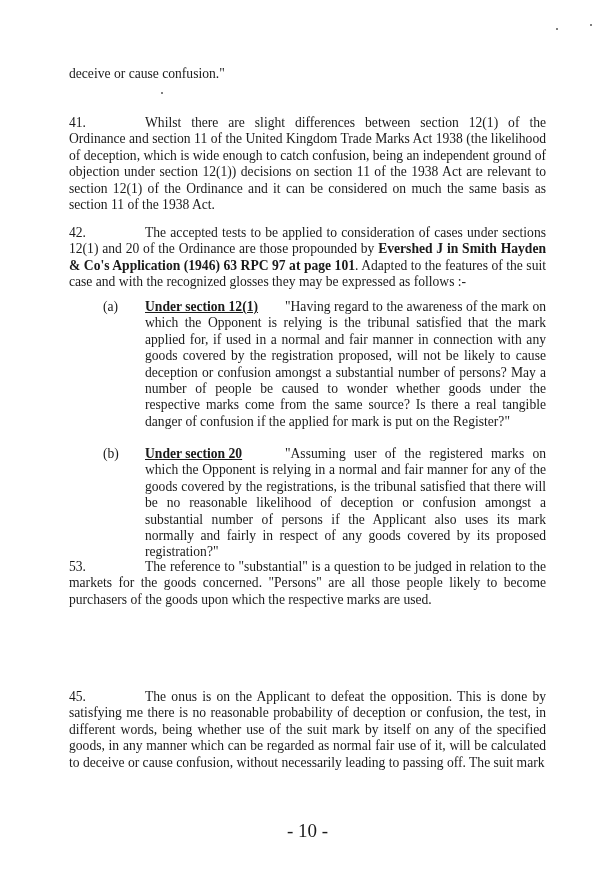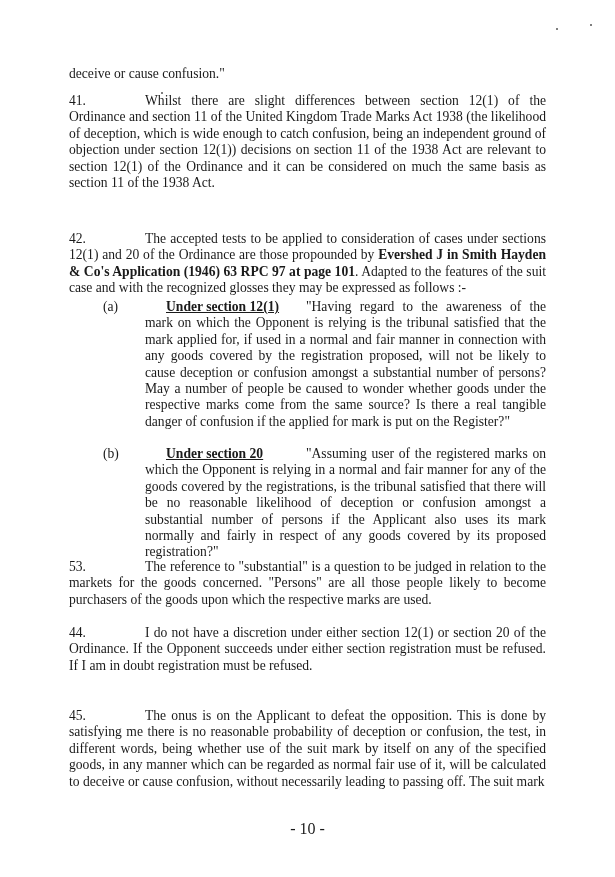--- a/index.html
+++ b/index.html
@@ -44,56 +44,55 @@
       top: 0;
     }
     .sub .body {
       margin-left: 42px;
       text-align: justify;
     }
     .sub .heading {
       font-weight: bold;
       text-decoration: underline;
       display: inline-block;
-      margin-left: 21px;
     }
     .sub-a .heading { width: 140px; }
     .sub-b .heading { width: 140px; text-decoration: underline; }
     b { font-weight: bold; }
     .footer {
       position: absolute;
       top: 820px;
       left: 0;
       width: 615px;
       text-align: center;
-      font-size: 16px;
+      font-size: 19px;
     }
     .speck {
       position: absolute;
       width: 2px; height: 2px;
       background: #555;
       border-radius: 1px;
     }
   </style>
 </head>
 <body>
 
 <div class="page">
 
   <div class="speck" style="left:556px; top:28px;"></div>
   <div class="speck" style="left:590px; top:24px;"></div>
   <div class="speck" style="left:161px; top:92px; width:2px; height:2px;"></div>
 
   <div class="para" style="top:66px;">deceive or cause confusion."</div>
 
-  <div class="para" style="top:93px;">
+  <div class="para" style="top:115px;">
     <span class="num">41.</span><span>Whilst there are slight differences between section 12(1) of the Ordinance and section 11 of the United Kingdom Trade Marks Act 1938 (the likelihood of deception, which is wide enough to catch confusion, being an independent ground of objection under section 12(1)) decisions on section 11 of the 1938 Act are relevant to section 12(1) of the Ordinance and it can be considered on much the same basis as section 11 of the 1938 Act.</span>
   </div>
 
-  <div class="para" style="top:231px;">
+  <div class="para" style="top:225px;">
     <span class="num">42.</span><span>The accepted tests to be applied to consideration of cases under sections 12(1) and 20 of the Ordinance are those propounded by </span><b>Evershed J in Smith Hayden &amp; Co's Application (1946) 63 RPC 97 at page 101</b><span>.  Adapted to the features of the suit case and with the recognized glosses they may be expressed as follows :-</span>
   </div>
 
   <div class="sub sub-a" style="top:299px;">
     <span class="label">(a)</span>
     <div class="body">
       <span class="heading">Under section 12(1)</span><span>"Having regard to the awareness of the mark on which the Opponent is relying is the tribunal satisfied that the mark applied for, if used in a normal and fair manner in connection with any goods covered by the registration proposed, will not be likely to cause deception or confusion amongst a substantial number of persons?  May a number of people be caused to wonder whether goods under the respective marks come from the same source?  Is there a real tangible danger of confusion if the applied for mark is put on the Register?"</span>
     </div>
   </div>
 
@@ -101,23 +100,20 @@
     <span class="label">(b)</span>
     <div class="body">
       <span class="heading">Under section 20</span><span>"Assuming user of the registered marks on which the Opponent is relying in a normal and fair manner for any of the goods covered by the registrations, is the tribunal satisfied that there will be no reasonable likelihood of deception or confusion amongst a substantial number of persons if the Applicant also uses its mark normally and fairly in respect of any goods covered by its proposed registration?"</span>
     </div>
   </div>
 
   <div class="para" style="top:559px;">
     <span class="num">53.</span><span>The reference to "substantial" is a question to be judged in relation to the markets for the goods concerned.  "Persons" are all those people likely to become purchasers of the goods upon which the respective marks are used.</span>
   </div>
 
-  <div class="para" style="top:625px;">
-    <span class="num">44.</span><span>I do not have a discretion under either section 12(1) or section 20 of the Ordinance.  If the Opponent succeeds under either section registration must be refused.  If I am in doubt registration must be refused.</span>
-  </div>
 
-  <div class="para" style="top:708px;">
+  <div class="para" style="top:689px;">
     <span class="num">45.</span><span>The onus is on the Applicant to defeat the opposition.  This is done by satisfying me there is no reasonable probability of deception or confusion, the test, in different words, being whether use of the suit mark by itself on any of the specified goods, in any manner which can be regarded as normal fair use of it, will be calculated to deceive or cause confusion, without necessarily leading to passing off.  The suit mark</span>
   </div>
 
   <div class="footer">-  10  -</div>
 
 </div>
 
 </body></html>

